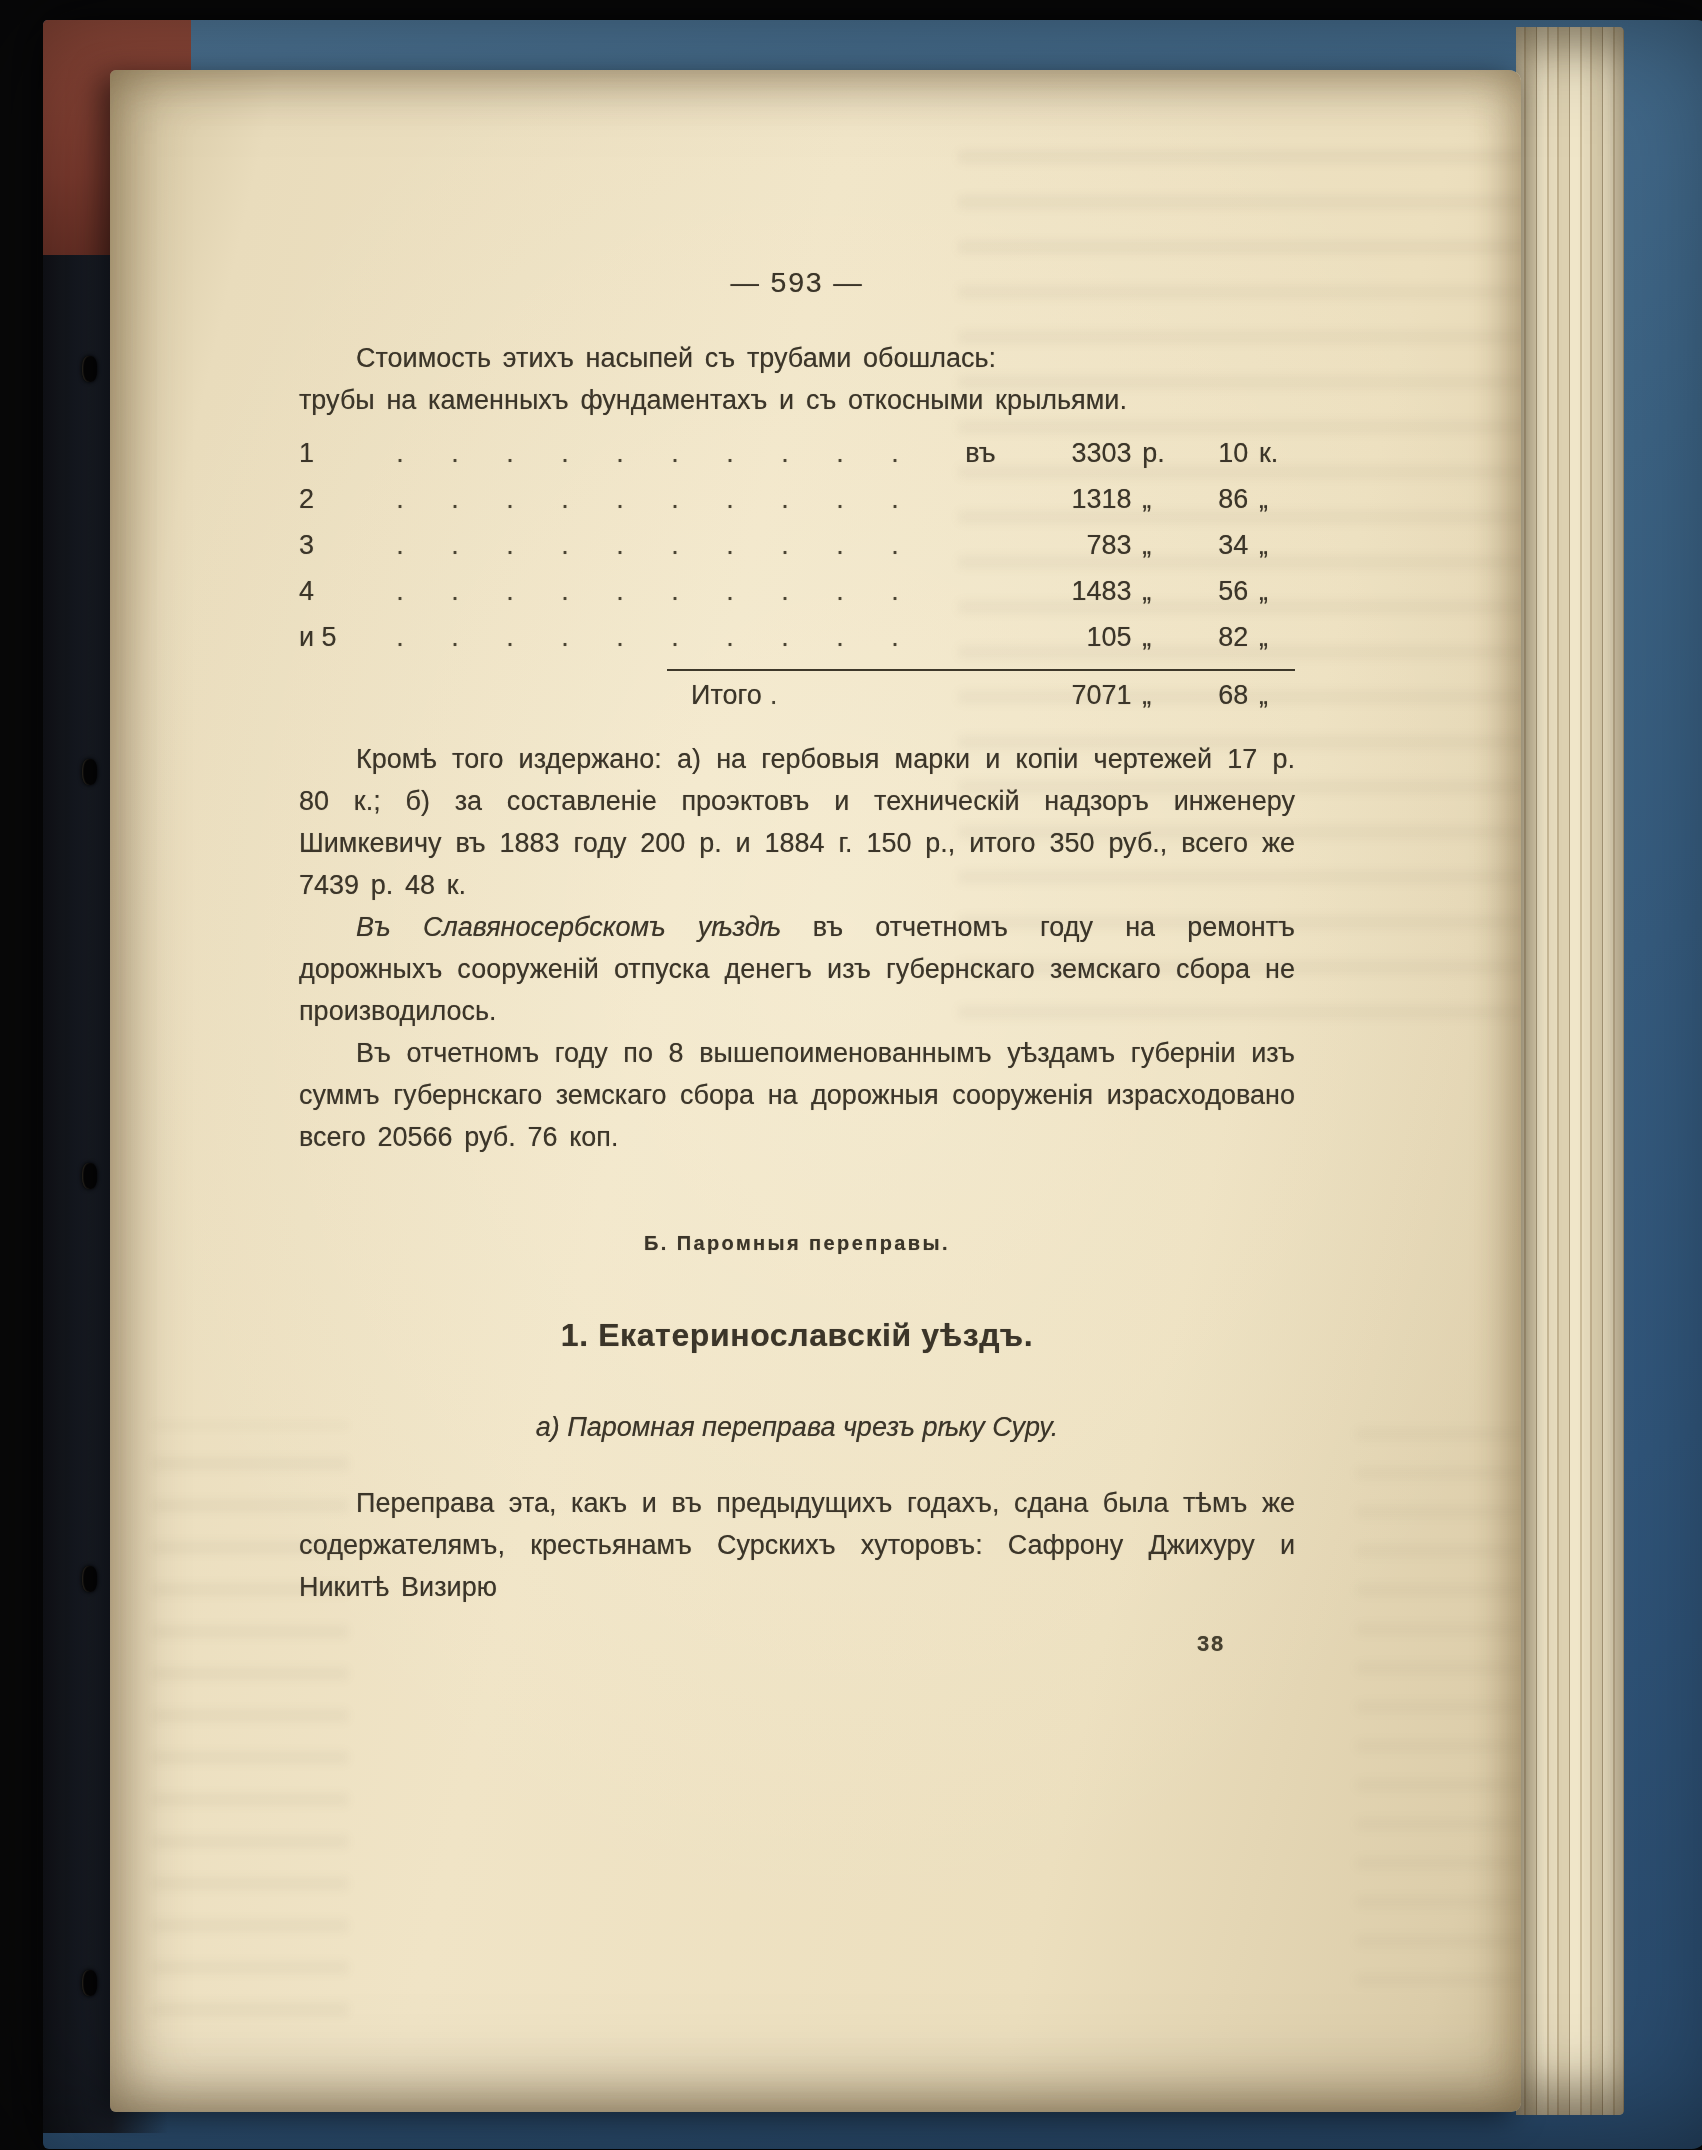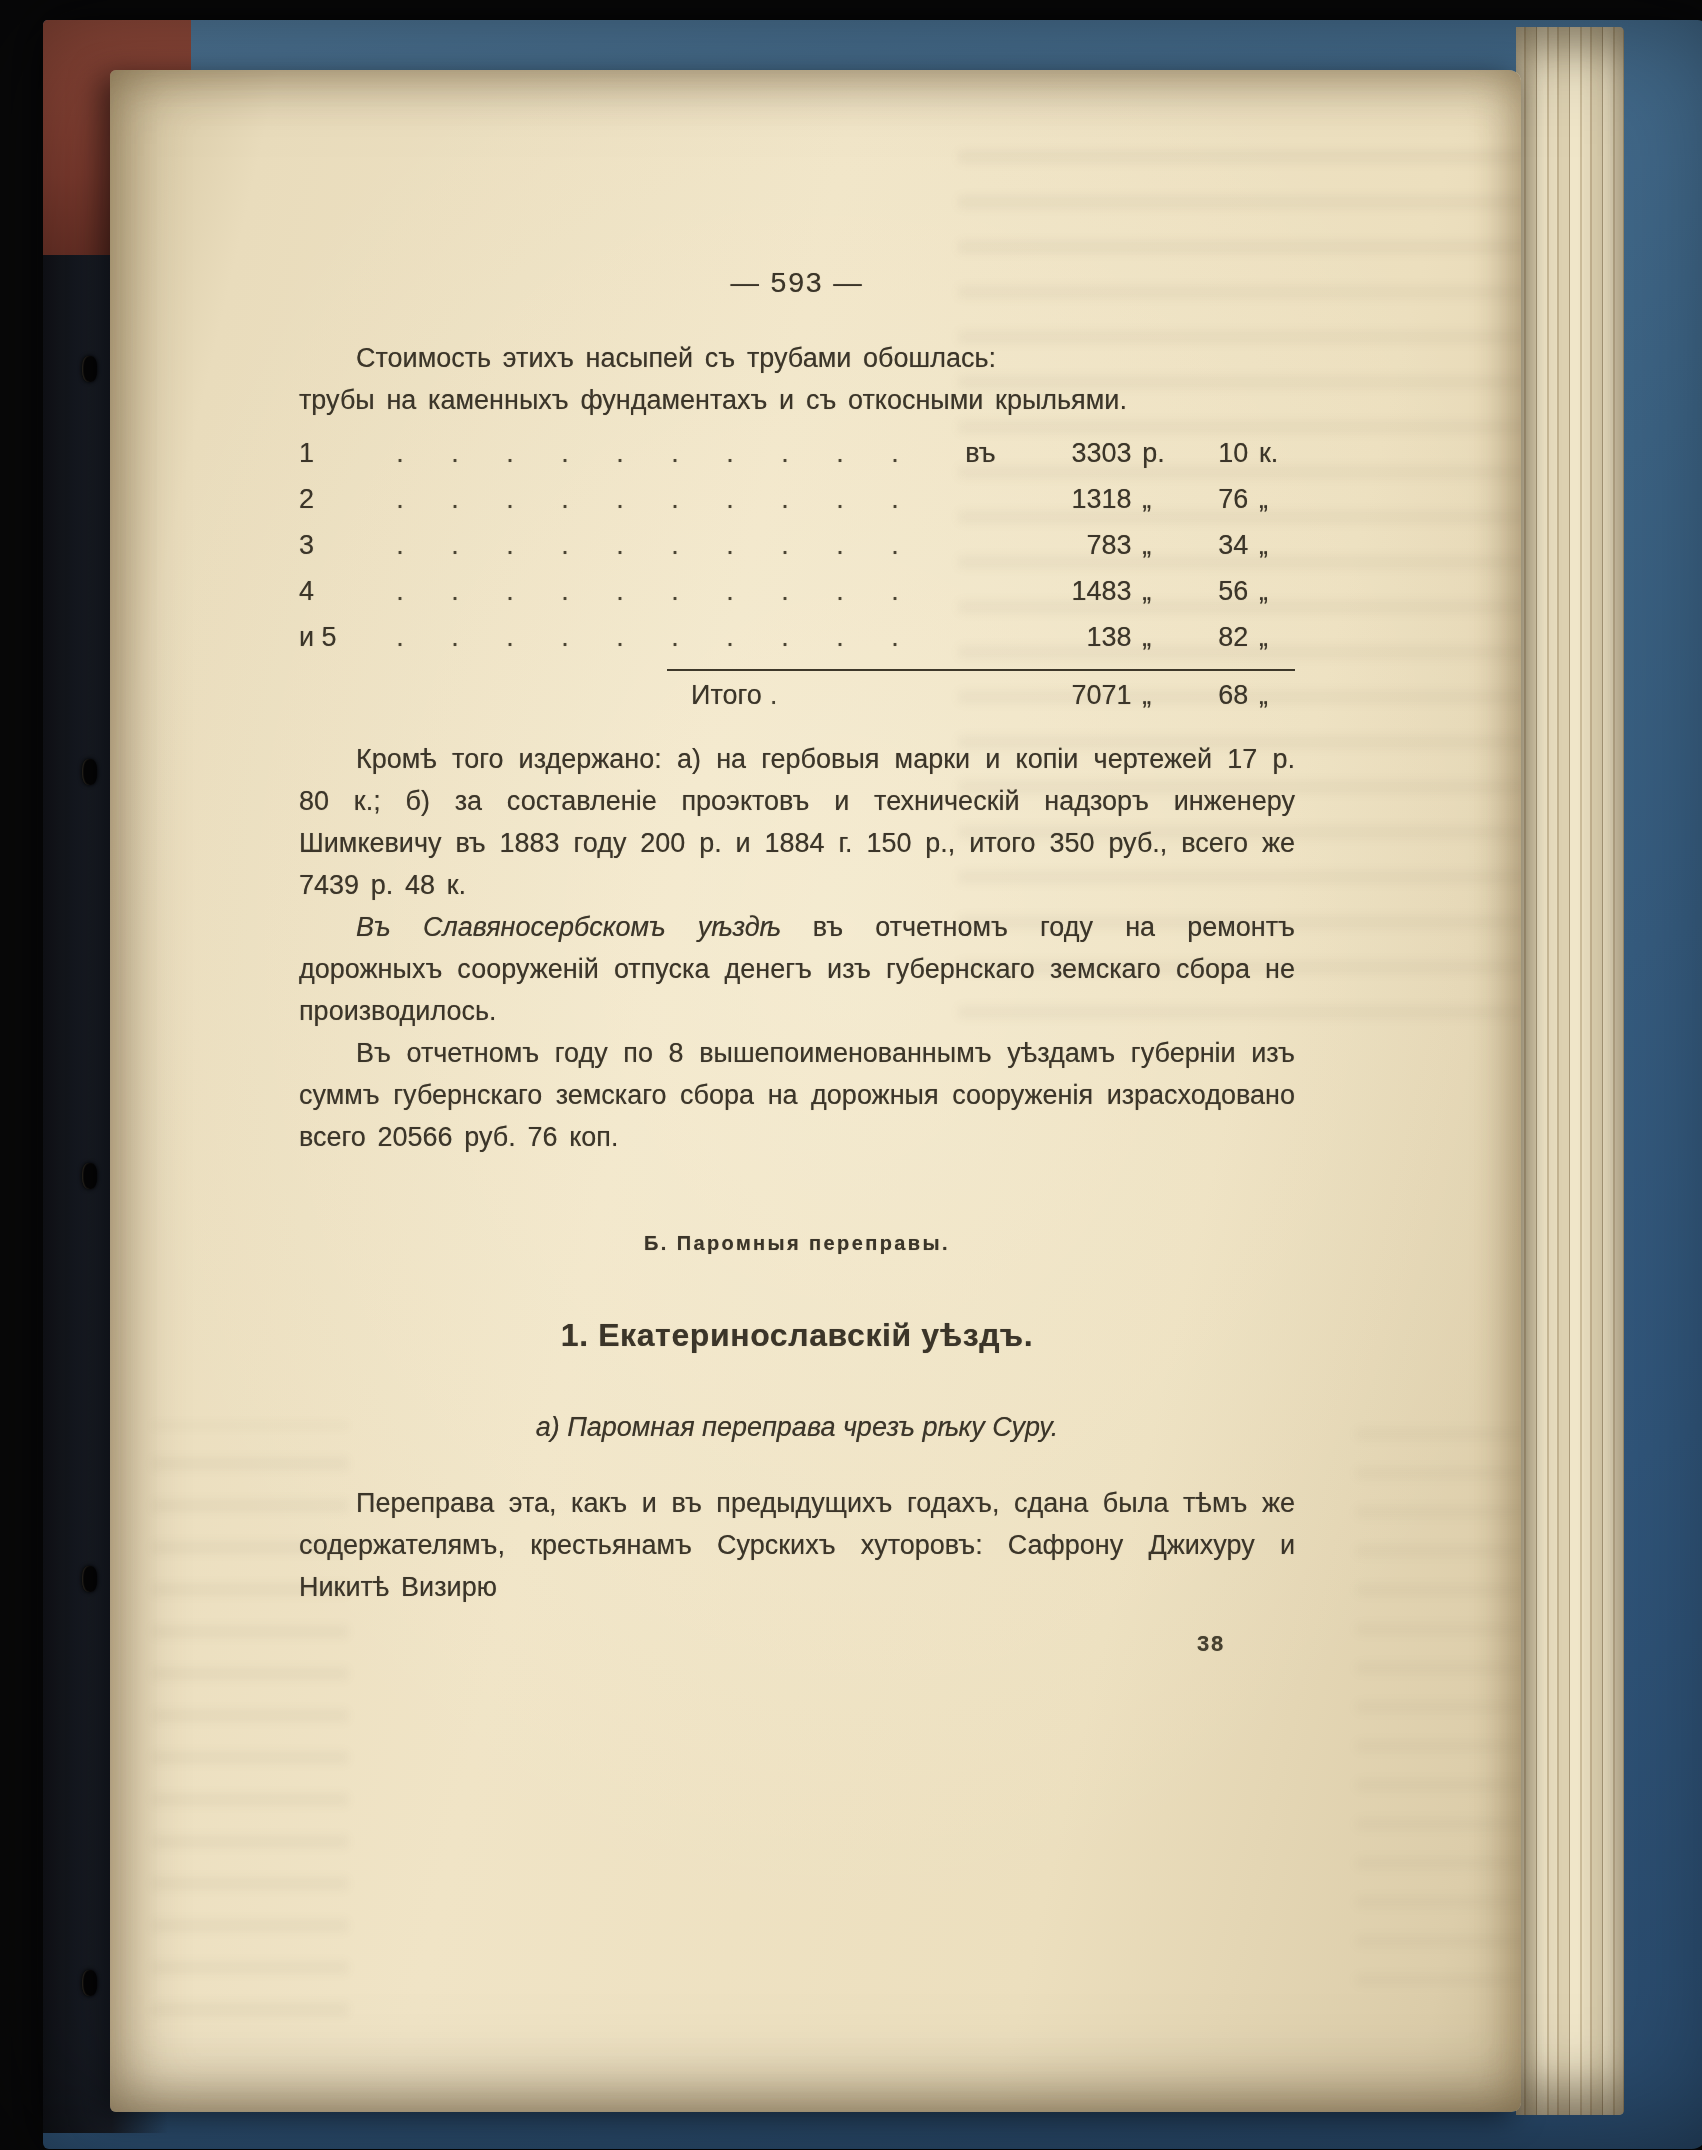--- a/index.html
+++ b/index.html
@@ -221,21 +221,21 @@
           <span class="t-kop">10</span>
           <span class="t-uk">к.</span>
         </div>
 
         <div class="t-row">
           <span class="t-label">2</span>
           <span class="t-dots">. . . . . . . . . . . . . . . . . . . . . . . .</span>
           <span class="t-prefix"></span>
           <span class="t-amount">1318</span>
           <span class="t-ur">„</span>
-          <span class="t-kop">76</span>
+          <span class="t-kop">86</span>
           <span class="t-uk">„</span>
         </div>
 
         <div class="t-row">
           <span class="t-label">3</span>
           <span class="t-dots">. . . . . . . . . . . . . . . . . . . . . . . .</span>
           <span class="t-prefix"></span>
           <span class="t-amount">783</span>
           <span class="t-ur">„</span>
           <span class="t-kop">34</span>
@@ -249,21 +249,21 @@
           <span class="t-amount">1483</span>
           <span class="t-ur">„</span>
           <span class="t-kop">56</span>
           <span class="t-uk">„</span>
         </div>
 
         <div class="t-row">
           <span class="t-label">и 5</span>
           <span class="t-dots">. . . . . . . . . . . . . . . . . . . . . . . .</span>
           <span class="t-prefix"></span>
-          <span class="t-amount">138</span>
+          <span class="t-amount">105</span>
           <span class="t-ur">„</span>
           <span class="t-kop">82</span>
           <span class="t-uk">„</span>
         </div>
 
         <div class="t-rule"></div>
 
         <div class="t-row t-total">
           <span class="t-spacer"></span>
           <span class="t-total-label">Итого</span>

